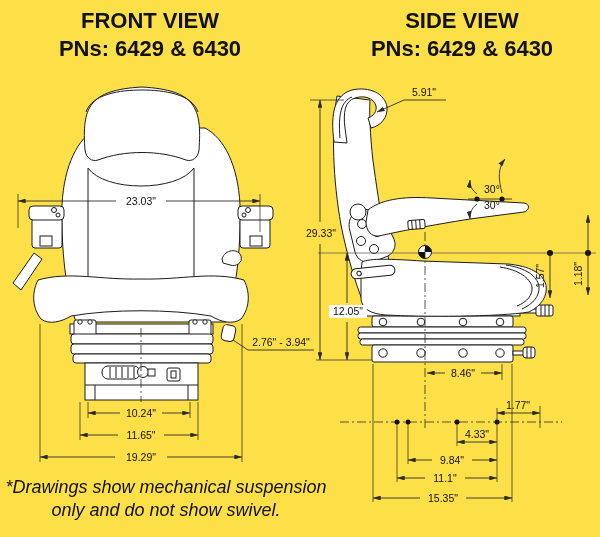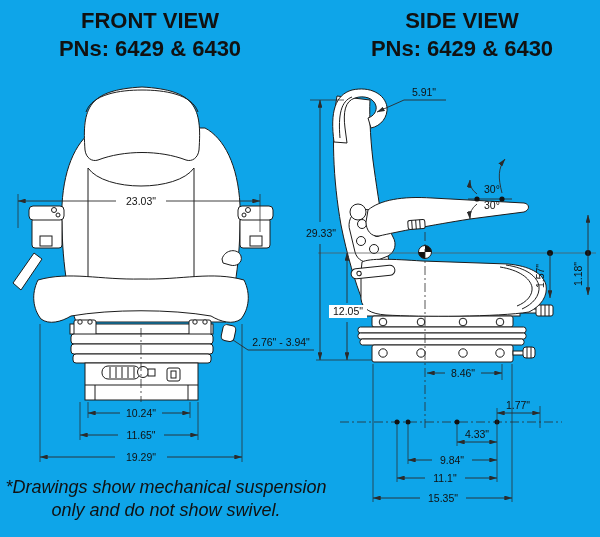--- a/index.html
+++ b/index.html
@@ -1,16 +1,16 @@
 <!DOCTYPE html>
 <html><head>
 <meta charset="utf-8">
 <style>
   html,body{margin:0;padding:0;background:#fff;}
-  #stage{position:relative;width:600px;height:537px;background:#0ea5e9;overflow:hidden;
+  #stage{position:relative;width:600px;height:537px;background:#fde047;overflow:hidden;
          font-family:"Liberation Sans",sans-serif;}
   svg text{font-family:"Liberation Sans",sans-serif;}
   .title{font-size:22px;font-weight:bold;fill:#111;}
   .dim{font-size:10.5px;fill:#111;}
   .note{font-style:italic;font-size:18px;fill:#111;}
   .ln{fill:#ffffff;stroke:#1c1c1c;stroke-width:1;}
   .lnf{fill:none;stroke:#1c1c1c;stroke-width:1;}
   .thin{fill:none;stroke:#555;stroke-width:.75;}
   .dml{fill:none;stroke:#2b2b2b;stroke-width:.9;}
   .ext{fill:none;stroke:#2b2b2b;stroke-width:.75;}

